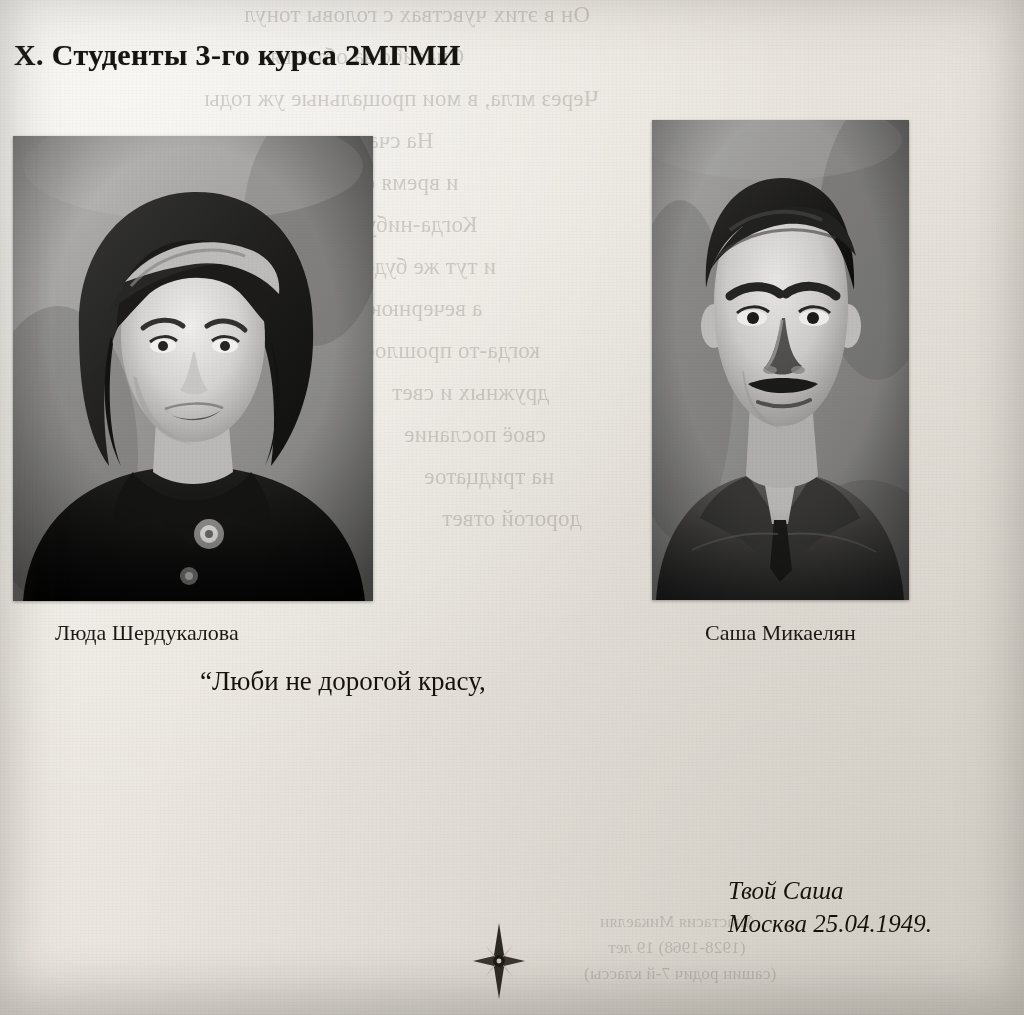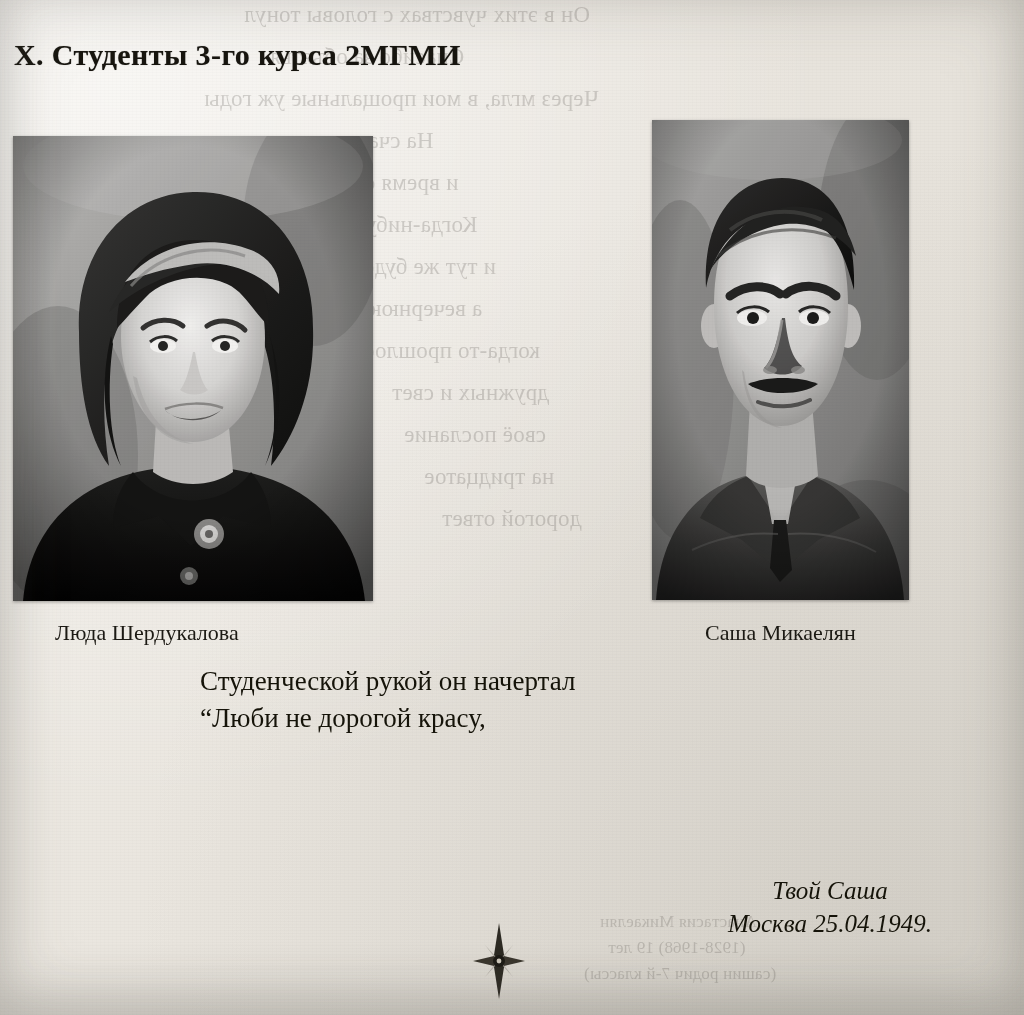--- a/index.html
+++ b/index.html
@@ -133,21 +133,21 @@
     line-height: 37px;
     color: #151309;
     white-space: nowrap;
   }
 
   
   #signature {
     position: absolute;
     right: 92px;
     top: 874px;
-    text-align: center;
+    text-align: left;
   }
   #signature .sig-line {
     font-family: "Liberation Serif", serif;
     font-style: italic;
     font-size: 25px;
     line-height: 33px;
     color: #151309;
     white-space: nowrap;
   }
 
@@ -351,21 +351,20 @@
       <path d="M90 250 C 94 290 110 306 130 308 C 106 300 96 280 92 252 Z" fill="#9d9488" opacity="0.5"></path>
 
       <rect x="0" y="0" width="257" height="480" fill="url(#vigR)"></rect>
     </svg>
   </div>
 
   <div id="caption-luda" class="caption">Люда Шердукалова</div>
   <div id="caption-sasha" class="caption">Саша Микаелян</div>
 
   <div id="poem">
-    <div class="line">Студенческой рукой он начертал</div>
     <div class="line">“Люби не дорогой красу,</div>
   </div>
 
   <div id="signature">
     <div class="sig-line">Твой Саша</div>
     <div class="sig-line">Москва 25.04.1949.</div>
   </div>
 
   <div id="ornament">
     <svg viewBox="0 0 62 78">

